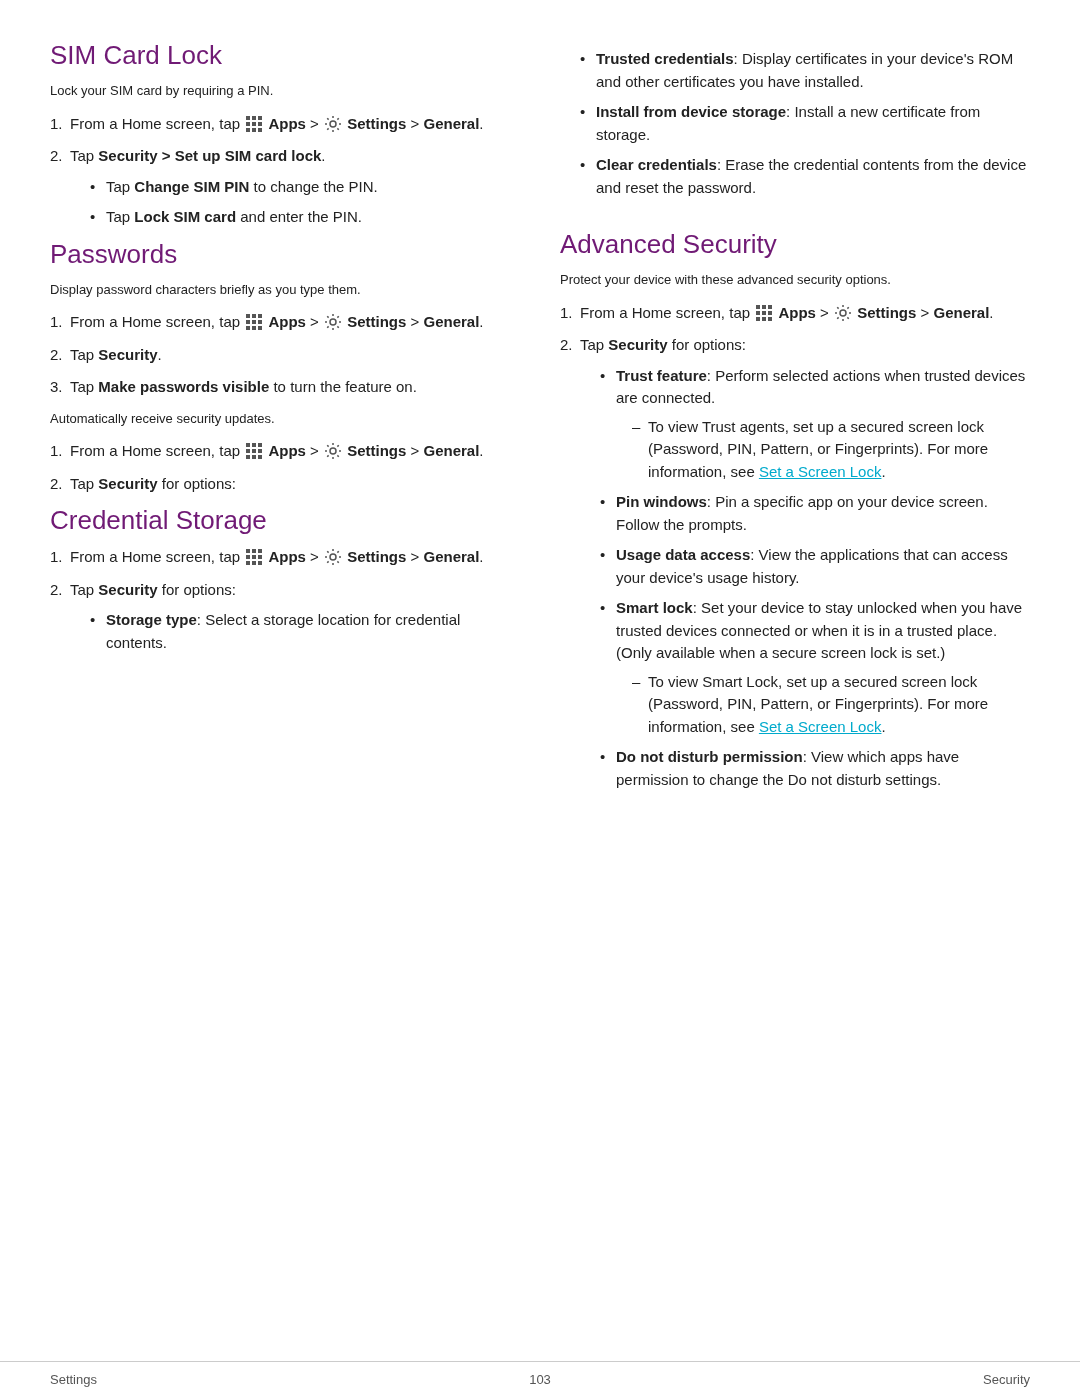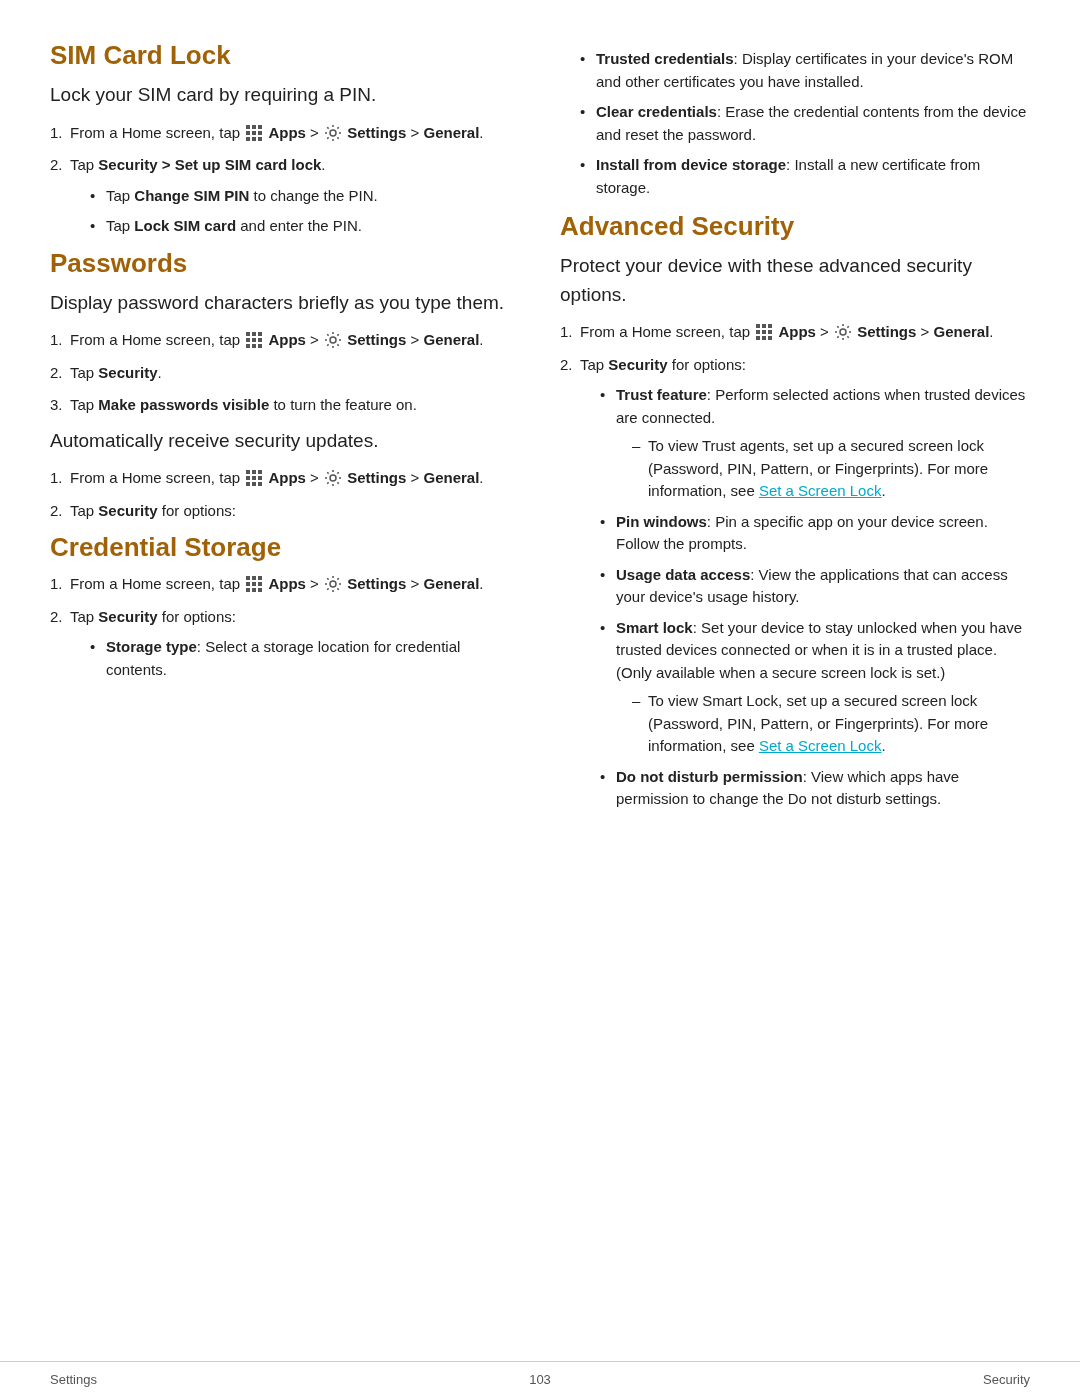--- a/index.html
+++ b/index.html
@@ -26,31 +26,31 @@
     }
     .left-col {
       flex: 1;
       max-width: 480px;
     }
     .right-col {
       flex: 1;
       max-width: 480px;
     }
     .section-title {
-      color: #a16207;
+      color: #701a75;
       font-size: 26px;
-      font-weight: bold;
+      font-weight: normal;
       margin-bottom: 10px;
       margin-top: 30px;
     }
     .section-title:first-child {
       margin-top: 0;
     }
     .section-desc {
-      font-size: 19px;
+      font-size: 13px;
       color: #222;
       margin-bottom: 12px;
       line-height: 1.5;
     }
     .numbered-list {
       list-style: none;
       padding: 0;
       margin: 0 0 10px 0;
     }
     .numbered-list > li {
@@ -301,25 +301,25 @@
               <li><b>Storage type</b>: Select a storage location for credential contents.</li>
             </ul>
           </li>
         </ol>
       </div>
 
     </div>
 
     <div class="right-col">
 
-      <div style="margin-bottom: 12px;">
+      <div style="margin-bottom: 30px;">
         <ul class="bullet-list">
           <li><b>Trusted credentials</b>: Display certificates in your device's ROM and other certificates you have installed.</li>
+          <li><b>Install from device storage</b>: Install a new certificate from storage.</li>
           <li><b>Clear credentials</b>: Erase the credential contents from the device and reset the password.</li>
-          <li><b>Install from device storage</b>: Install a new certificate from storage.</li>
         </ul>
       </div>
 
       <div>
         <h2 class="section-title">Advanced Security</h2>
         <p class="section-desc">Protect your device with these advanced security options.</p>
         <ol class="numbered-list">
           <li>
             <span class="num">1.</span>
             From a Home screen, tap

